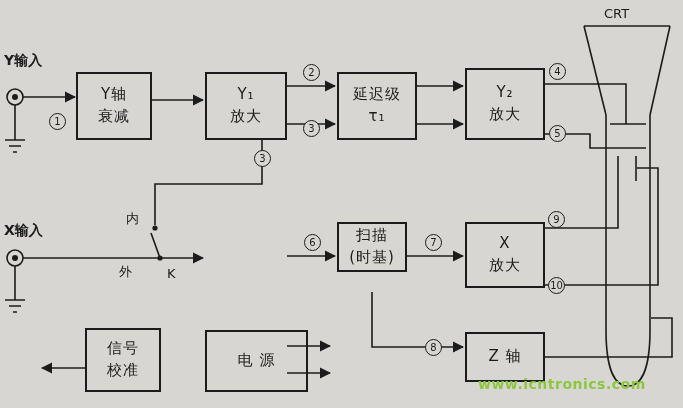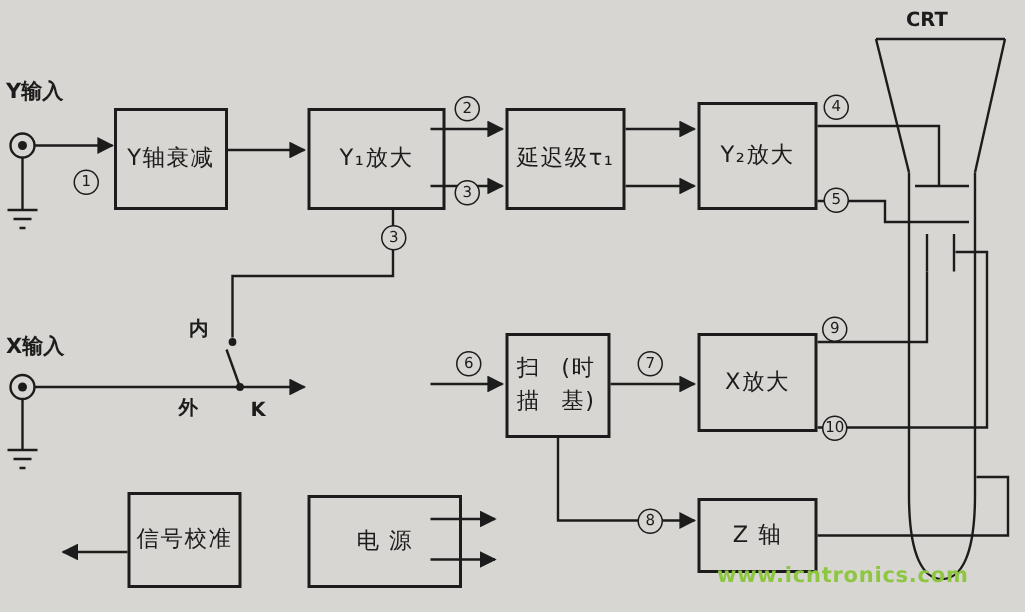--- a/index.html
+++ b/index.html
@@ -6,37 +6,37 @@
   html,body{margin:0;padding:0;background:#888;}
   .canvas{
     position:relative;width:683px;height:408px;background:var(--bg);
     font-family:"DejaVu Sans",sans-serif;color:var(--ink);overflow:hidden;
   }
   .wires{position:absolute;left:0;top:0;}
   .w{stroke:var(--ink);stroke-width:1.6;fill:none;}
   .dot{fill:var(--ink);stroke:none;}
   .block{
     position:absolute;border:2px solid var(--ink);box-sizing:border-box;
-    display:flex;flex-direction:row;justify-content:center;align-items:center;
+    display:flex;flex-direction:column;justify-content:center;align-items:center;
     text-align:center;font-size:15px;line-height:1.45;letter-spacing:1px;
   }
   .node{
     position:absolute;width:17px;height:17px;box-sizing:border-box;
     border:1.4px solid var(--ink);border-radius:50%;background:var(--bg);
     font-size:10px;display:flex;align-items:center;justify-content:center;line-height:1;
   }
   .lbl{position:absolute;font-size:14px;font-weight:700;white-space:nowrap;}
-  .small{font-size:13px;font-weight:700;}
+  .small{font-size:13px;font-weight:400;}
   
   #b-atten{left:76px;top:72px;width:76px;height:68px}
-  #b-y1{left:205px;top:72px;width:92px;height:68px}
+  #b-y1{left:205px;top:72px;width:82px;height:68px}
   #b-delay{left:337px;top:72px;width:80px;height:68px}
   #b-y2{left:465px;top:68px;width:80px;height:72px}
   #b-trig{left:205px;top:232px;width:82px;height:56px}
-  #b-sweep{left:337px;top:222px;width:70px;height:70px}
+  #b-sweep{left:337px;top:222px;width:70px;height:50px}
   #b-xamp{left:465px;top:222px;width:80px;height:66px}
   #b-z{left:465px;top:332px;width:80px;height:50px}
   #b-cal{left:85px;top:328px;width:76px;height:64px}
   #b-pwr{left:205px;top:330px;width:103px;height:62px}
   
   #y-in-lbl{left:4px;top:52px}
   #x-in-lbl{left:4px;top:222px}
   #crt-lbl{left:604px;top:6px}
   #sw-nei{left:126px;top:210px}
   #sw-wai{left:119px;top:263px}

